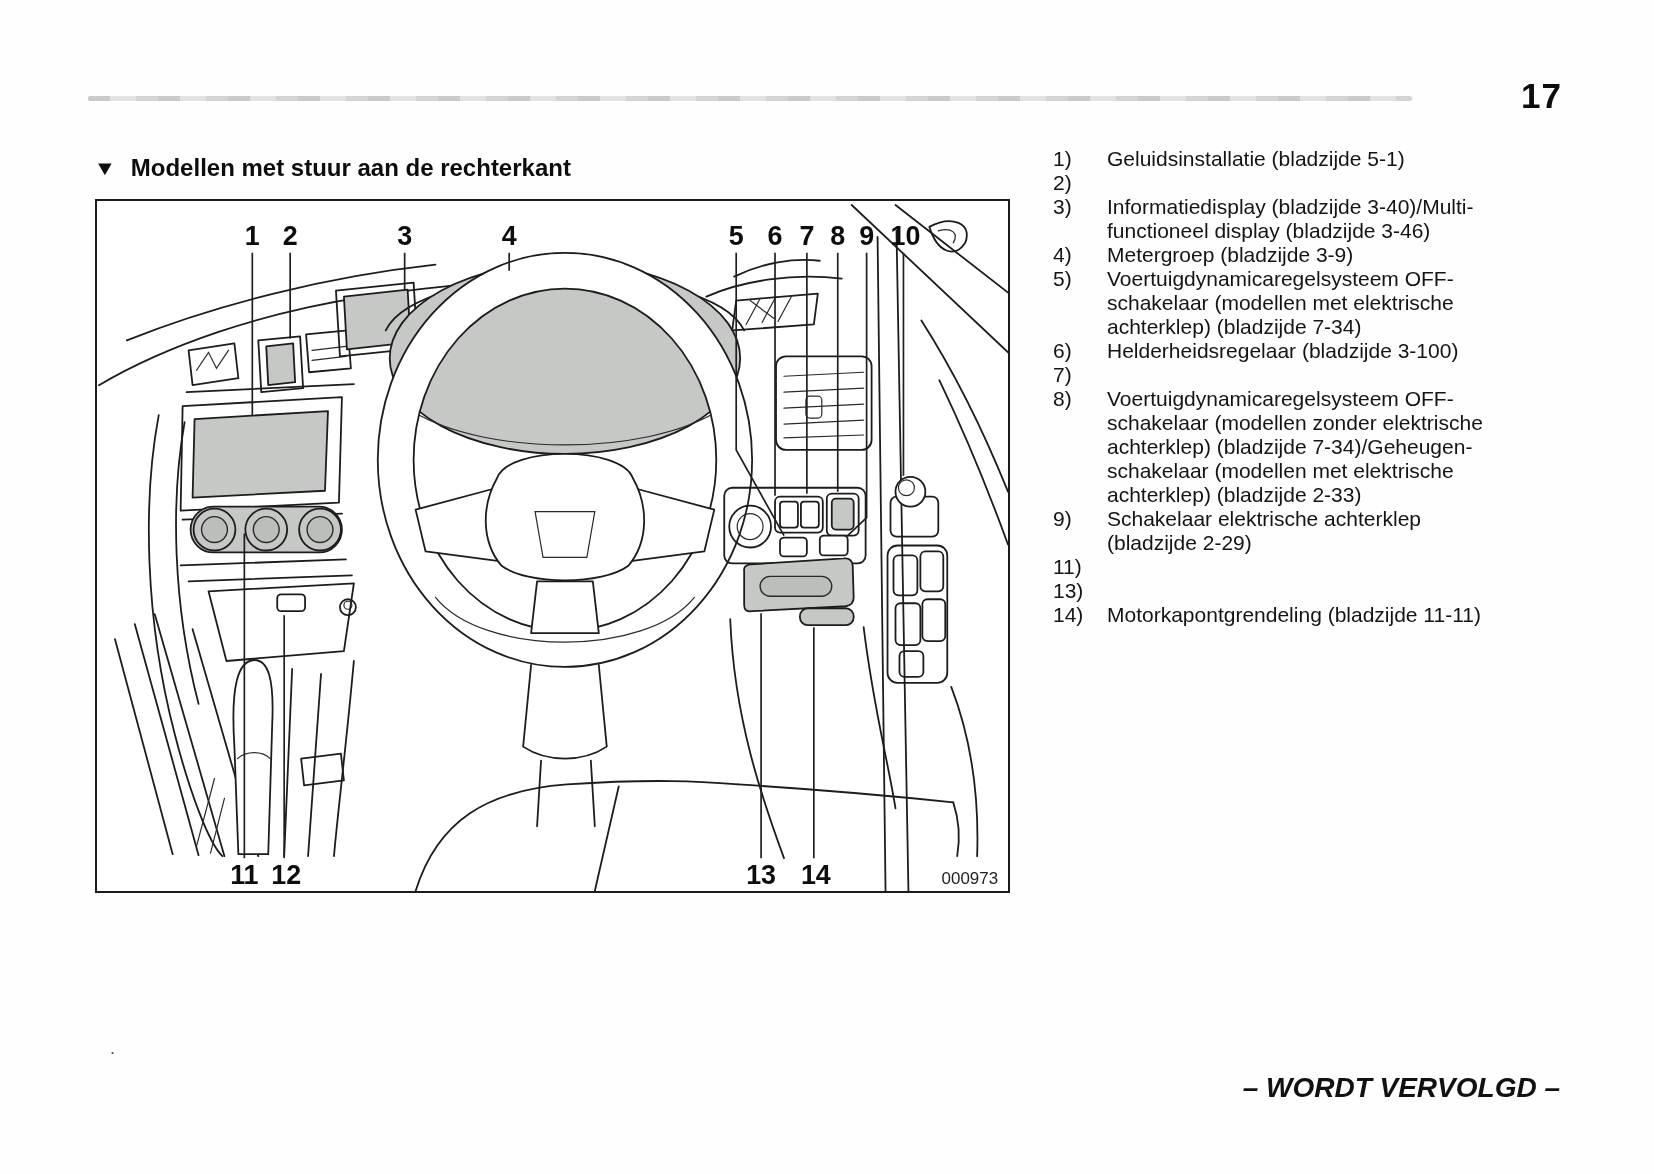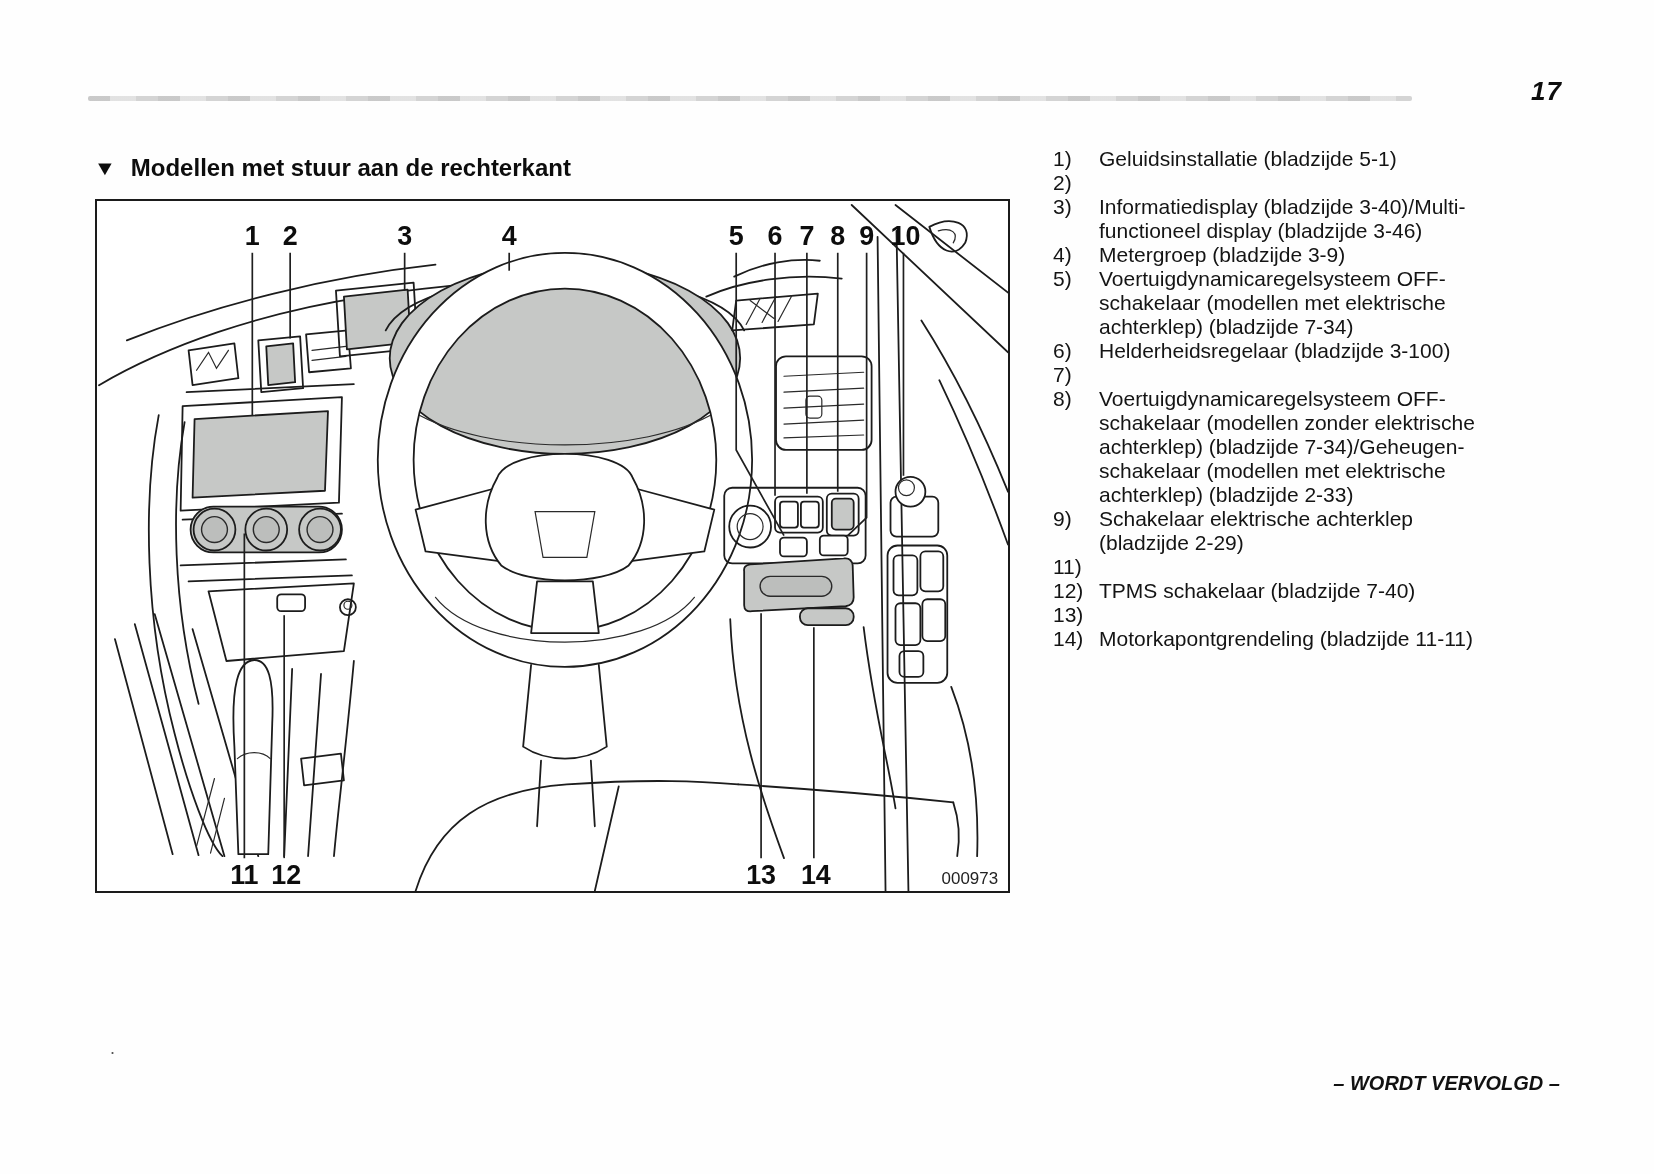--- a/index.html
+++ b/index.html
@@ -8,42 +8,42 @@
     background:#fefefe;color:#111;
     font-family:"Liberation Sans", sans-serif;
   }
   .top-rule{
     position:absolute;left:88px;top:96px;width:1324px;height:5px;
     background:repeating-linear-gradient(90deg,#b8b8b8 0 22px,#d9d9d9 22px 48px,#c6c6c6 48px 70px);
     opacity:.75;border-radius:2px;
   }
   .page-number{
     position:absolute;top:76px;right:92px;
-    font-size:26px;font-weight:bold;letter-spacing:1px;color:#0d0d0d;font-style:italic;
+    font-size:35px;font-weight:bold;letter-spacing:1px;color:#0d0d0d;
   }
   .section-heading{
     position:absolute;left:95px;top:154px;display:flex;align-items:center;
     font-size:24px;font-weight:bold;color:#0d0d0d;
   }
   .section-heading .tri{font-size:20px;margin-right:16px;transform:scaleX(1.15);}
   .figure-frame{
     position:absolute;left:95px;top:199px;width:915px;height:694px;
     border:2px solid #1b1b1b;box-sizing:border-box;background:#fff;
   }
   .figure-frame svg{display:block;width:100%;height:100%;}
   .legend{
     position:absolute;left:1053px;top:147px;width:460px;
     font-size:21px;line-height:24px;color:#141414;
   }
   .legend .item{display:flex;}
   .legend .num{width:46px;flex:0 0 46px;}
-  .legend .txt{flex:1;white-space:pre-line;}
+  .legend .txt{flex:1;white-space:pre-line;margin-left:8px;}
   .footer-note{
     position:absolute;top:1072px;right:94px;
-    font-size:20px;font-weight:bold;font-style:italic;color:#111;
+    font-size:28px;font-weight:bold;font-style:italic;color:#111;
   }
   .stray-dot{position:absolute;left:110px;top:1038px;font-size:18px;color:#555;}
   
   .ln{fill:none;stroke:#1c1c1c;stroke-width:1.8;stroke-linecap:round;stroke-linejoin:round;}
   .ln-thin{fill:none;stroke:#2a2a2a;stroke-width:1.2;stroke-linecap:round;}
   .wh{fill:#ffffff;stroke:#1c1c1c;stroke-width:1.8;stroke-linejoin:round;}
   .sh{fill:#c6c8c6;stroke:#1c1c1c;stroke-width:1.8;stroke-linejoin:round;}
   .sh2{fill:#bcbebc;stroke:#2a2a2a;stroke-width:1.4;}
   .leader{fill:none;stroke:#1f1f1f;stroke-width:1.7;}
   .callout{font-family:"Liberation Sans",sans-serif;font-size:27px;font-weight:bold;fill:#0d0d0d;text-anchor:middle;}
@@ -263,24 +263,20 @@
     </div>
   <div class="item">
       <span class="num">9)</span>
       <span class="txt">Schakelaar elektrische achterklep
 (bladzijde 2-29)</span>
     </div>
   <div class="item">
       <span class="num">11)</span>
     </div>
   <div class="item">
-      <span class="num">12)</span>
-      <span class="txt">TPMS schakelaar (bladzijde 7-40)</span>
-    </div>
-  <div class="item">
       <span class="num">13)</span>
     </div>
   <div class="item">
       <span class="num">14)</span>
       <span class="txt">Motorkapontgrendeling (bladzijde 11-11)</span>
     </div>
 </div>
 
 <div class="footer-note">– WORDT VERVOLGD –</div>
 <div class="stray-dot">.</div>

